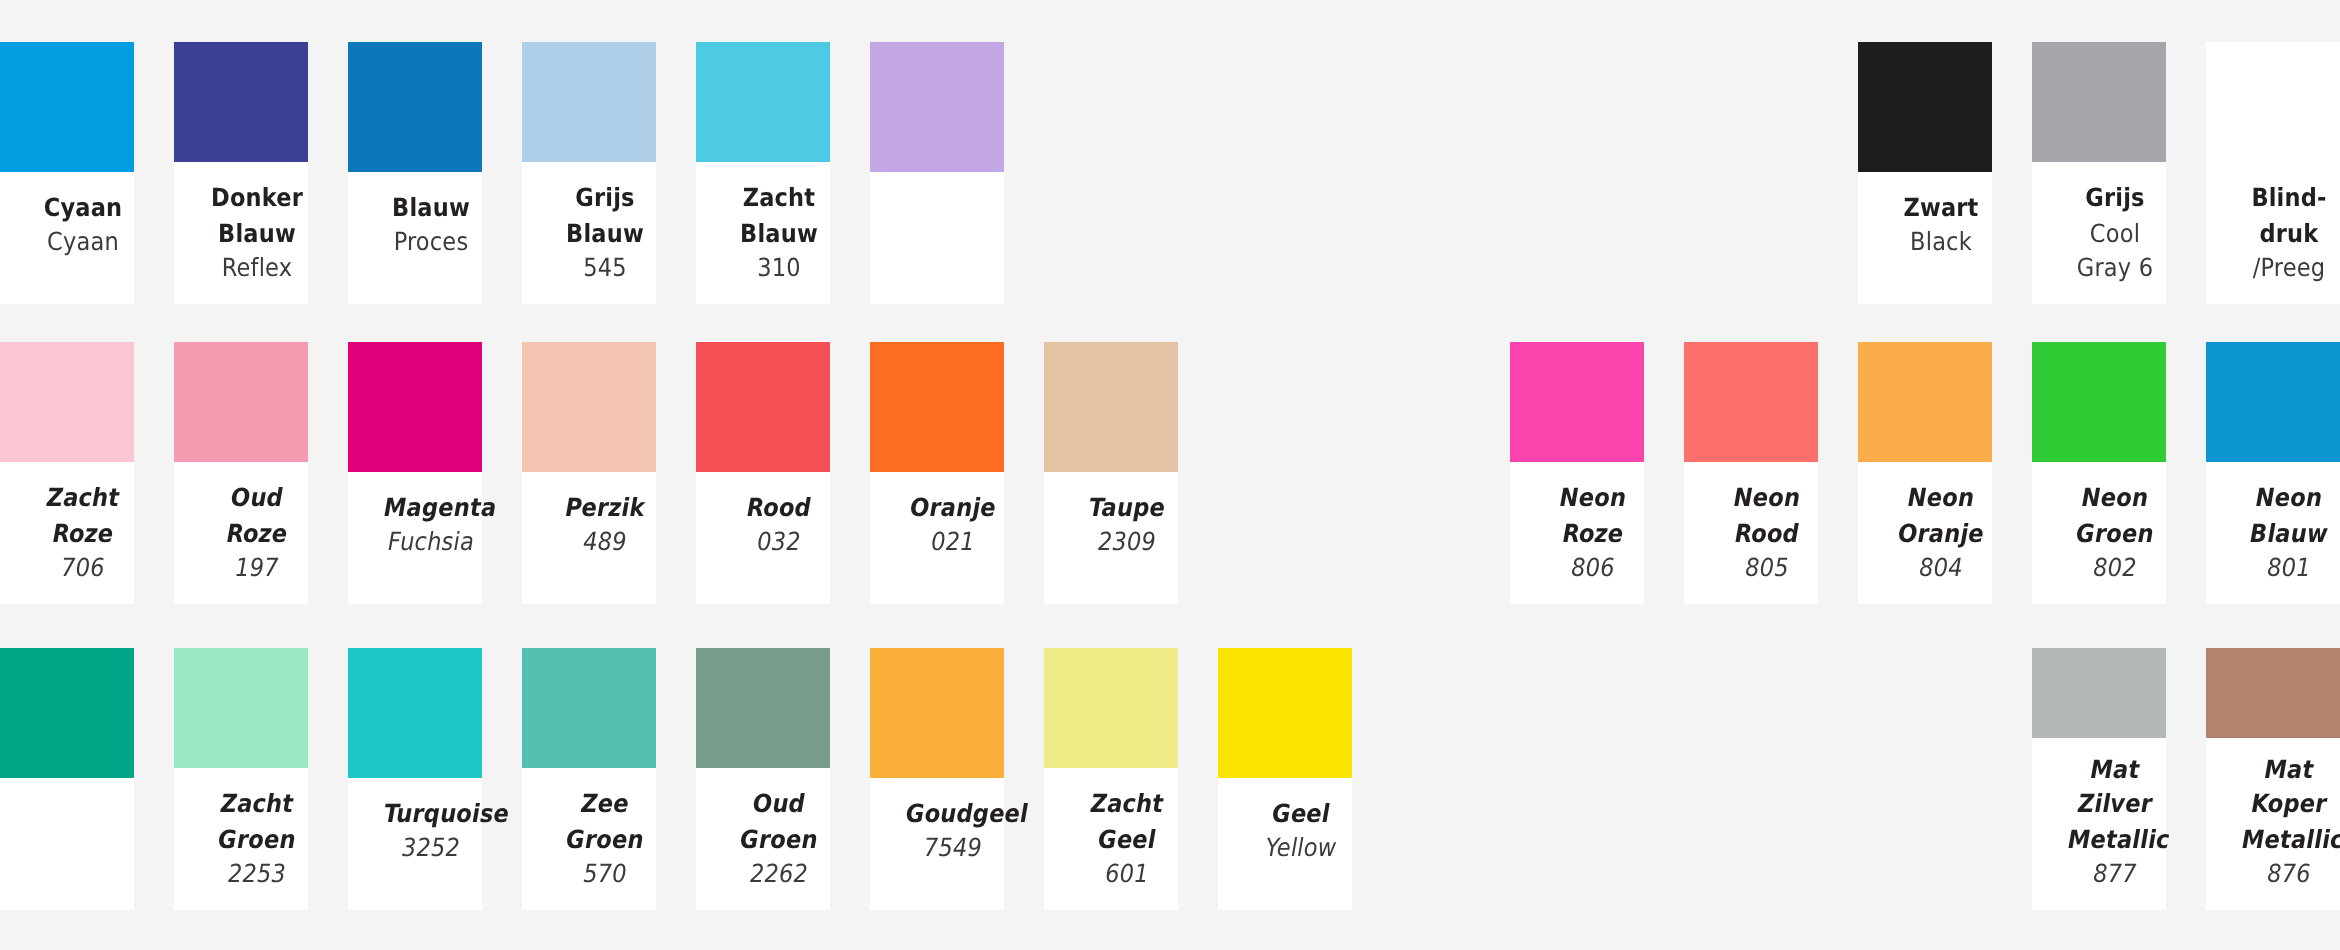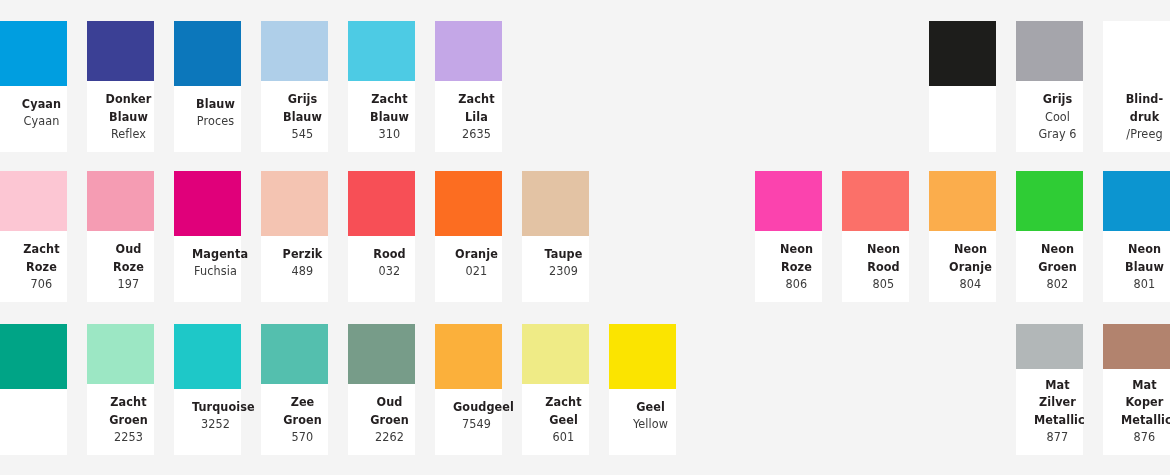--- a/index.html
+++ b/index.html
@@ -77,27 +77,27 @@
   .swatch-code {
     display: block;
     font-size: 12.5px;
     font-weight: normal;
     color: #3b3b3b;
     letter-spacing: 0.1px;
   }
 
   
   #row-1 { top: 21px; }
-  #row-2 { top: 171px; }
+  #row-2 { top: 171px; font-style: italic; }
   #row-3 { top: 324px; }
 
   
   #row-1 .swatch-card { height: 131px; }
   #row-2 .swatch-card { height: 131px; }
-  #row-3 .swatch-card { height: 131px; }
+  #row-3 .swatch-card { height: 131px; font-style: italic; }
   #row-3 .tall .swatch-labels { padding-top: 7px; }
 </style>
 </head>
 <body style="background: rgb(244, 244, 244);">
 
 <div id="palette">
   <div class="swatch-row" id="row-1">
     <div class="row-group">
         <div class="swatch-card">
           <span class="swatch-chip" style="background: rgb(0, 158, 224);"></span>
@@ -129,30 +129,30 @@
         </div>
         <div class="swatch-card">
           <span class="swatch-chip" style="background: rgb(77, 203, 228);"></span>
           <div class="swatch-labels">
             <span class="swatch-name">Zacht Blauw</span>
             <span class="swatch-code">310</span>
           </div>
         </div>
         <div class="swatch-card">
           <span class="swatch-chip" style="background: rgb(196, 167, 231);"></span>
-          <div class="swatch-labels">
-            <span class="swatch-name">Zacht Lila</span>
-            <span class="swatch-code">2635</span>
-          </div>
         </div>
       </div>
     <div class="spacer"></div>
     <div class="row-group">
         <div class="swatch-card">
           <span class="swatch-chip" style="background: rgb(29, 29, 27);"></span>
+          <div class="swatch-labels">
+            <span class="swatch-name">Zwart</span>
+            <span class="swatch-code">Black</span>
+          </div>
         </div>
         <div class="swatch-card">
           <span class="swatch-chip" style="background: rgb(165, 165, 171);"></span>
           <div class="swatch-labels">
             <span class="swatch-name">Grijs</span>
             <span class="swatch-code">Cool Gray 6</span>
           </div>
         </div>
         <div class="swatch-card last-in-group">
           <span class="swatch-chip no-chip"></span>

